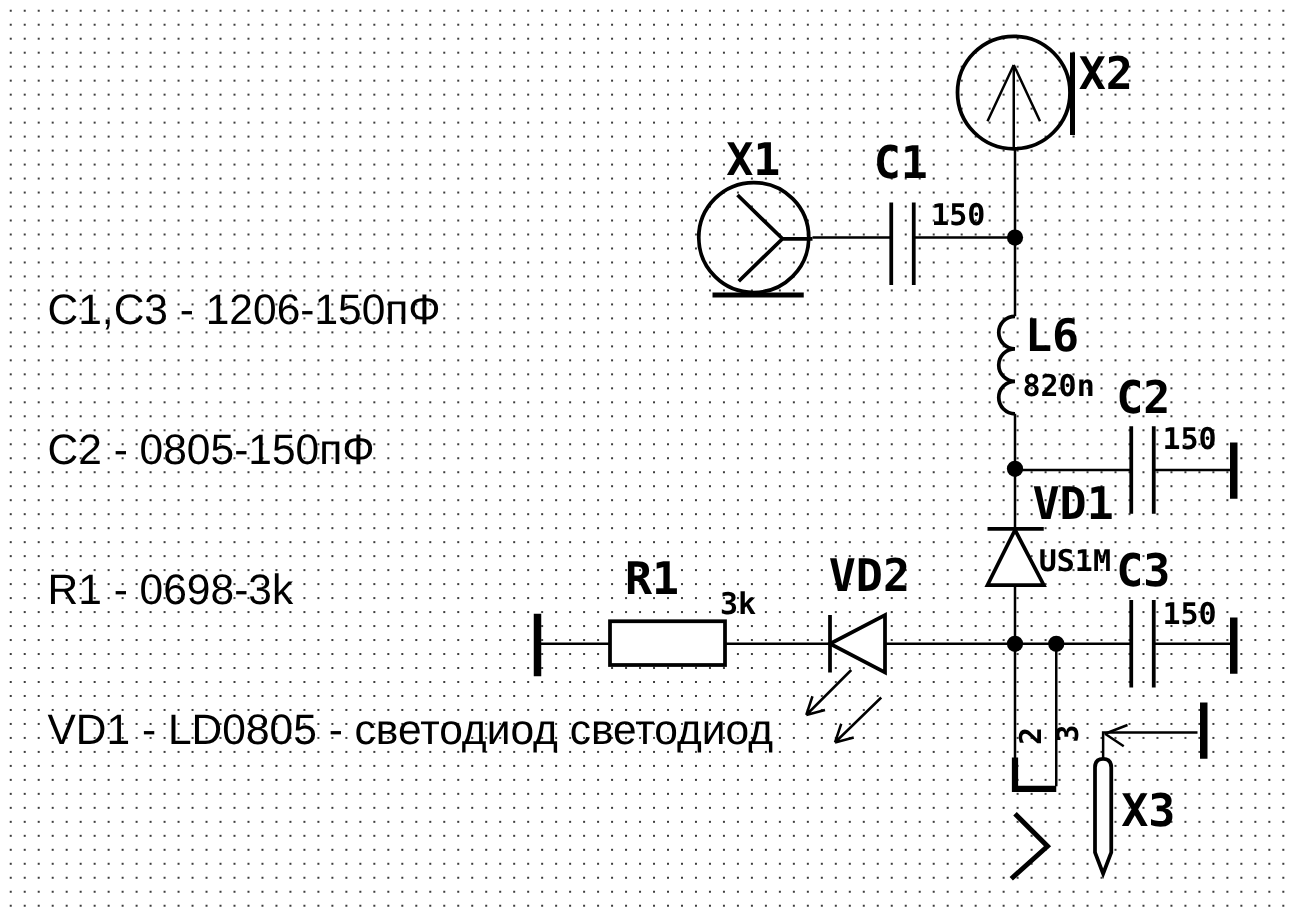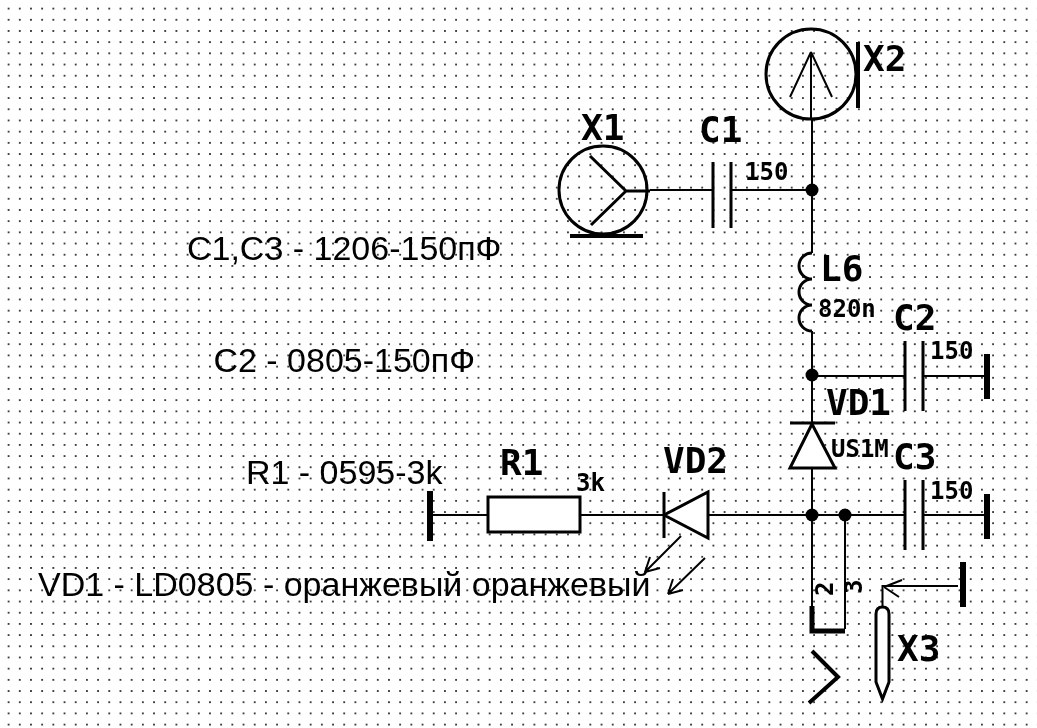--- a/index.html
+++ b/index.html
@@ -9,40 +9,40 @@
     background-image:radial-gradient(circle,#3d3d3d 0.8px,transparent 1px);
     background-size:11.2px 11.2px;
     background-position:3px 3px;
     font-family:"Liberation Sans",sans-serif;
   }
   .legend{
     position:absolute;left:38px;top:155px;
     font-size:34px;line-height:37.4px;color:#000;
     white-space:pre;letter-spacing:0px;
   }
-  .legend div{height:37.4px;text-align:center;}
+  .legend div{height:37.4px;}
   svg{position:absolute;left:0;top:0;}
   .wire{stroke:#000;stroke-width:2;fill:none;}
   .sym{stroke:#000;stroke-width:3;fill:none;}
   .symf{stroke:#000;stroke-width:3;fill:#ffffff;}
   .thick{stroke:#000;stroke-width:6;fill:none;}
   .med{stroke:#000;stroke-width:4;fill:none;}
   .brk{stroke:#000;stroke-width:5;fill:none;}
   .dot{fill:#000;stroke:none;}
   .lbl{font-family:"DejaVu Sans Mono",monospace;font-weight:bold;fill:#000;font-size:36px;}
   .val{font-family:"DejaVu Sans Mono",monospace;font-weight:bold;fill:#000;font-size:24px;}
 </style>
 </head>
 <body>
 
 <div class="legend">
   <div>C1,C3 - 1206-150пФ</div>
   <div>C2 - 0805-150пФ</div>
-  <div>R1 - 0595-3k</div>
-  <div>VD1 - LD0805 - оранжевый оранжевый</div>
+  <div>R1 - 0698-3k</div>
+  <div>VD1 - LD0805 - светодиод светодиод</div>
   
   
   
   
 </div>
 
 <svg width="1037" height="728" viewBox="0 0 1037 728">
 
   <g>
     <path class="wire" d="M812 119 L812 253"></path>

